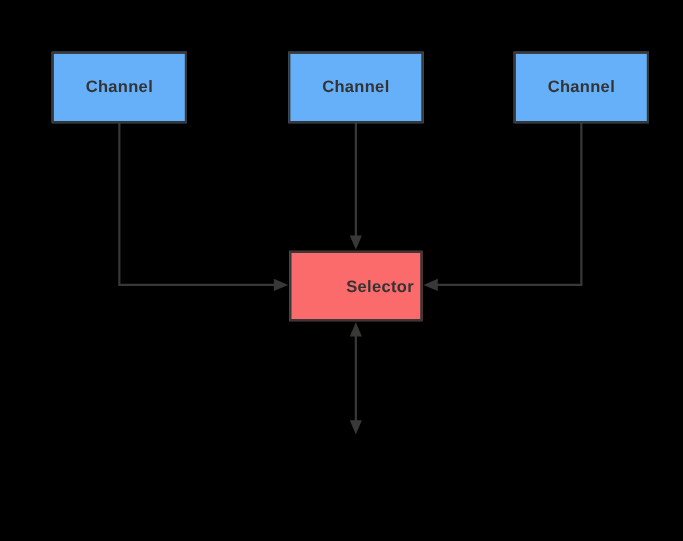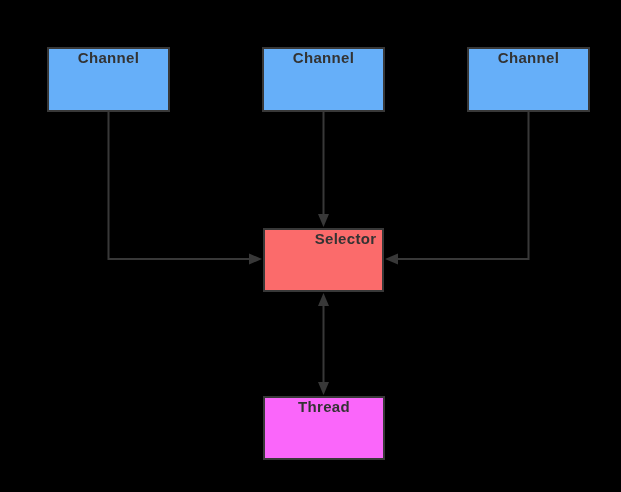--- a/index.html
+++ b/index.html
@@ -31,21 +31,21 @@
   }
   .arrowhead{
     fill:var(--edge);
     stroke:none;
   }
   .node{
     position:absolute;
     box-sizing:border-box;
     border:2px solid var(--edge);
     display:flex;
-    align-items:flex-start;
+    align-items:center;
     justify-content:center;
     color:var(--label);
     font-weight:bold;
     font-size:15px;
     letter-spacing:0.3px;
   }
   .n-ch1{left:47px;top:47px;width:123px;height:65px;}
   .n-ch2{left:262px;top:47px;width:123px;height:65px;}
   .n-ch3{left:467px;top:47px;width:123px;height:65px;}
   .n-sel{left:263px;top:228px;width:121px;height:64px;padding-left:44px;}
@@ -89,17 +89,14 @@
   </div>
 
   <div class="node n-ch3" style="background: rgb(102, 175, 249);">
     <span>Channel</span>
   </div>
 
   <div class="node n-sel" style="background: rgb(251, 107, 107);">
     <span>Selector</span>
   </div>
 
-  <div class="node n-thr" style="background: rgb(250, 102, 250);">
-    <span>Thread</span>
-  </div>
 
 </div>
 
 </body></html>

